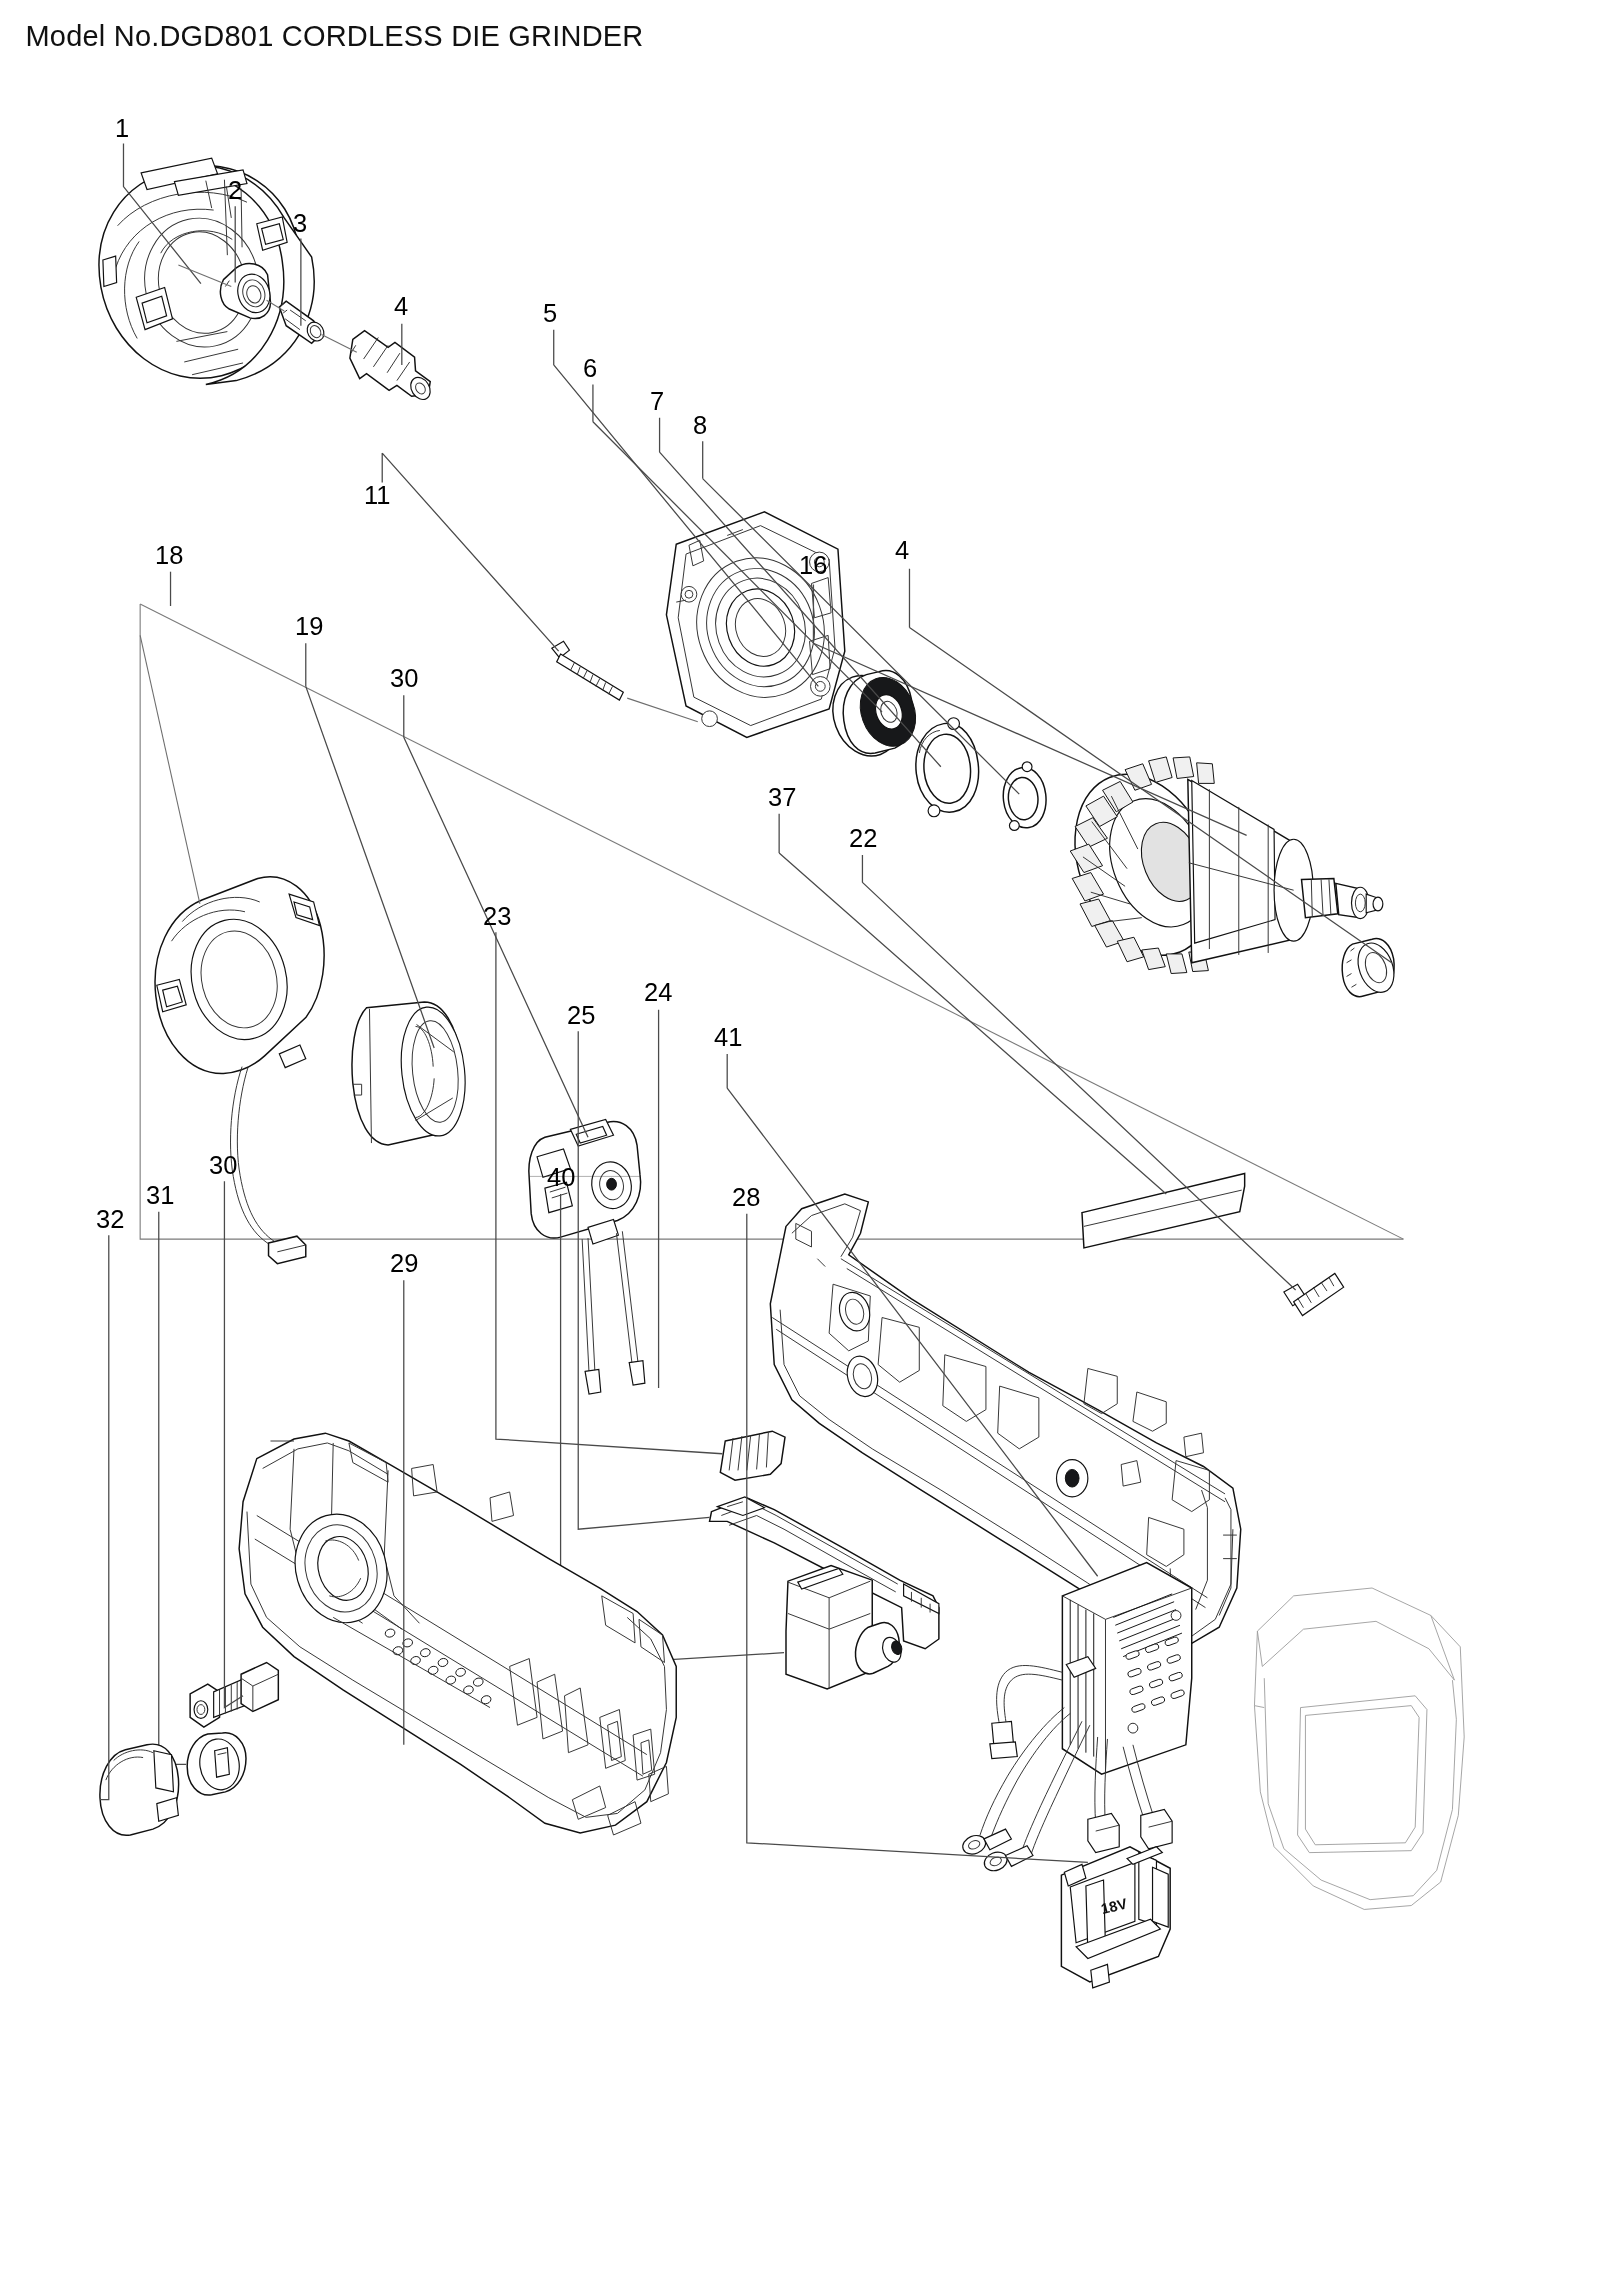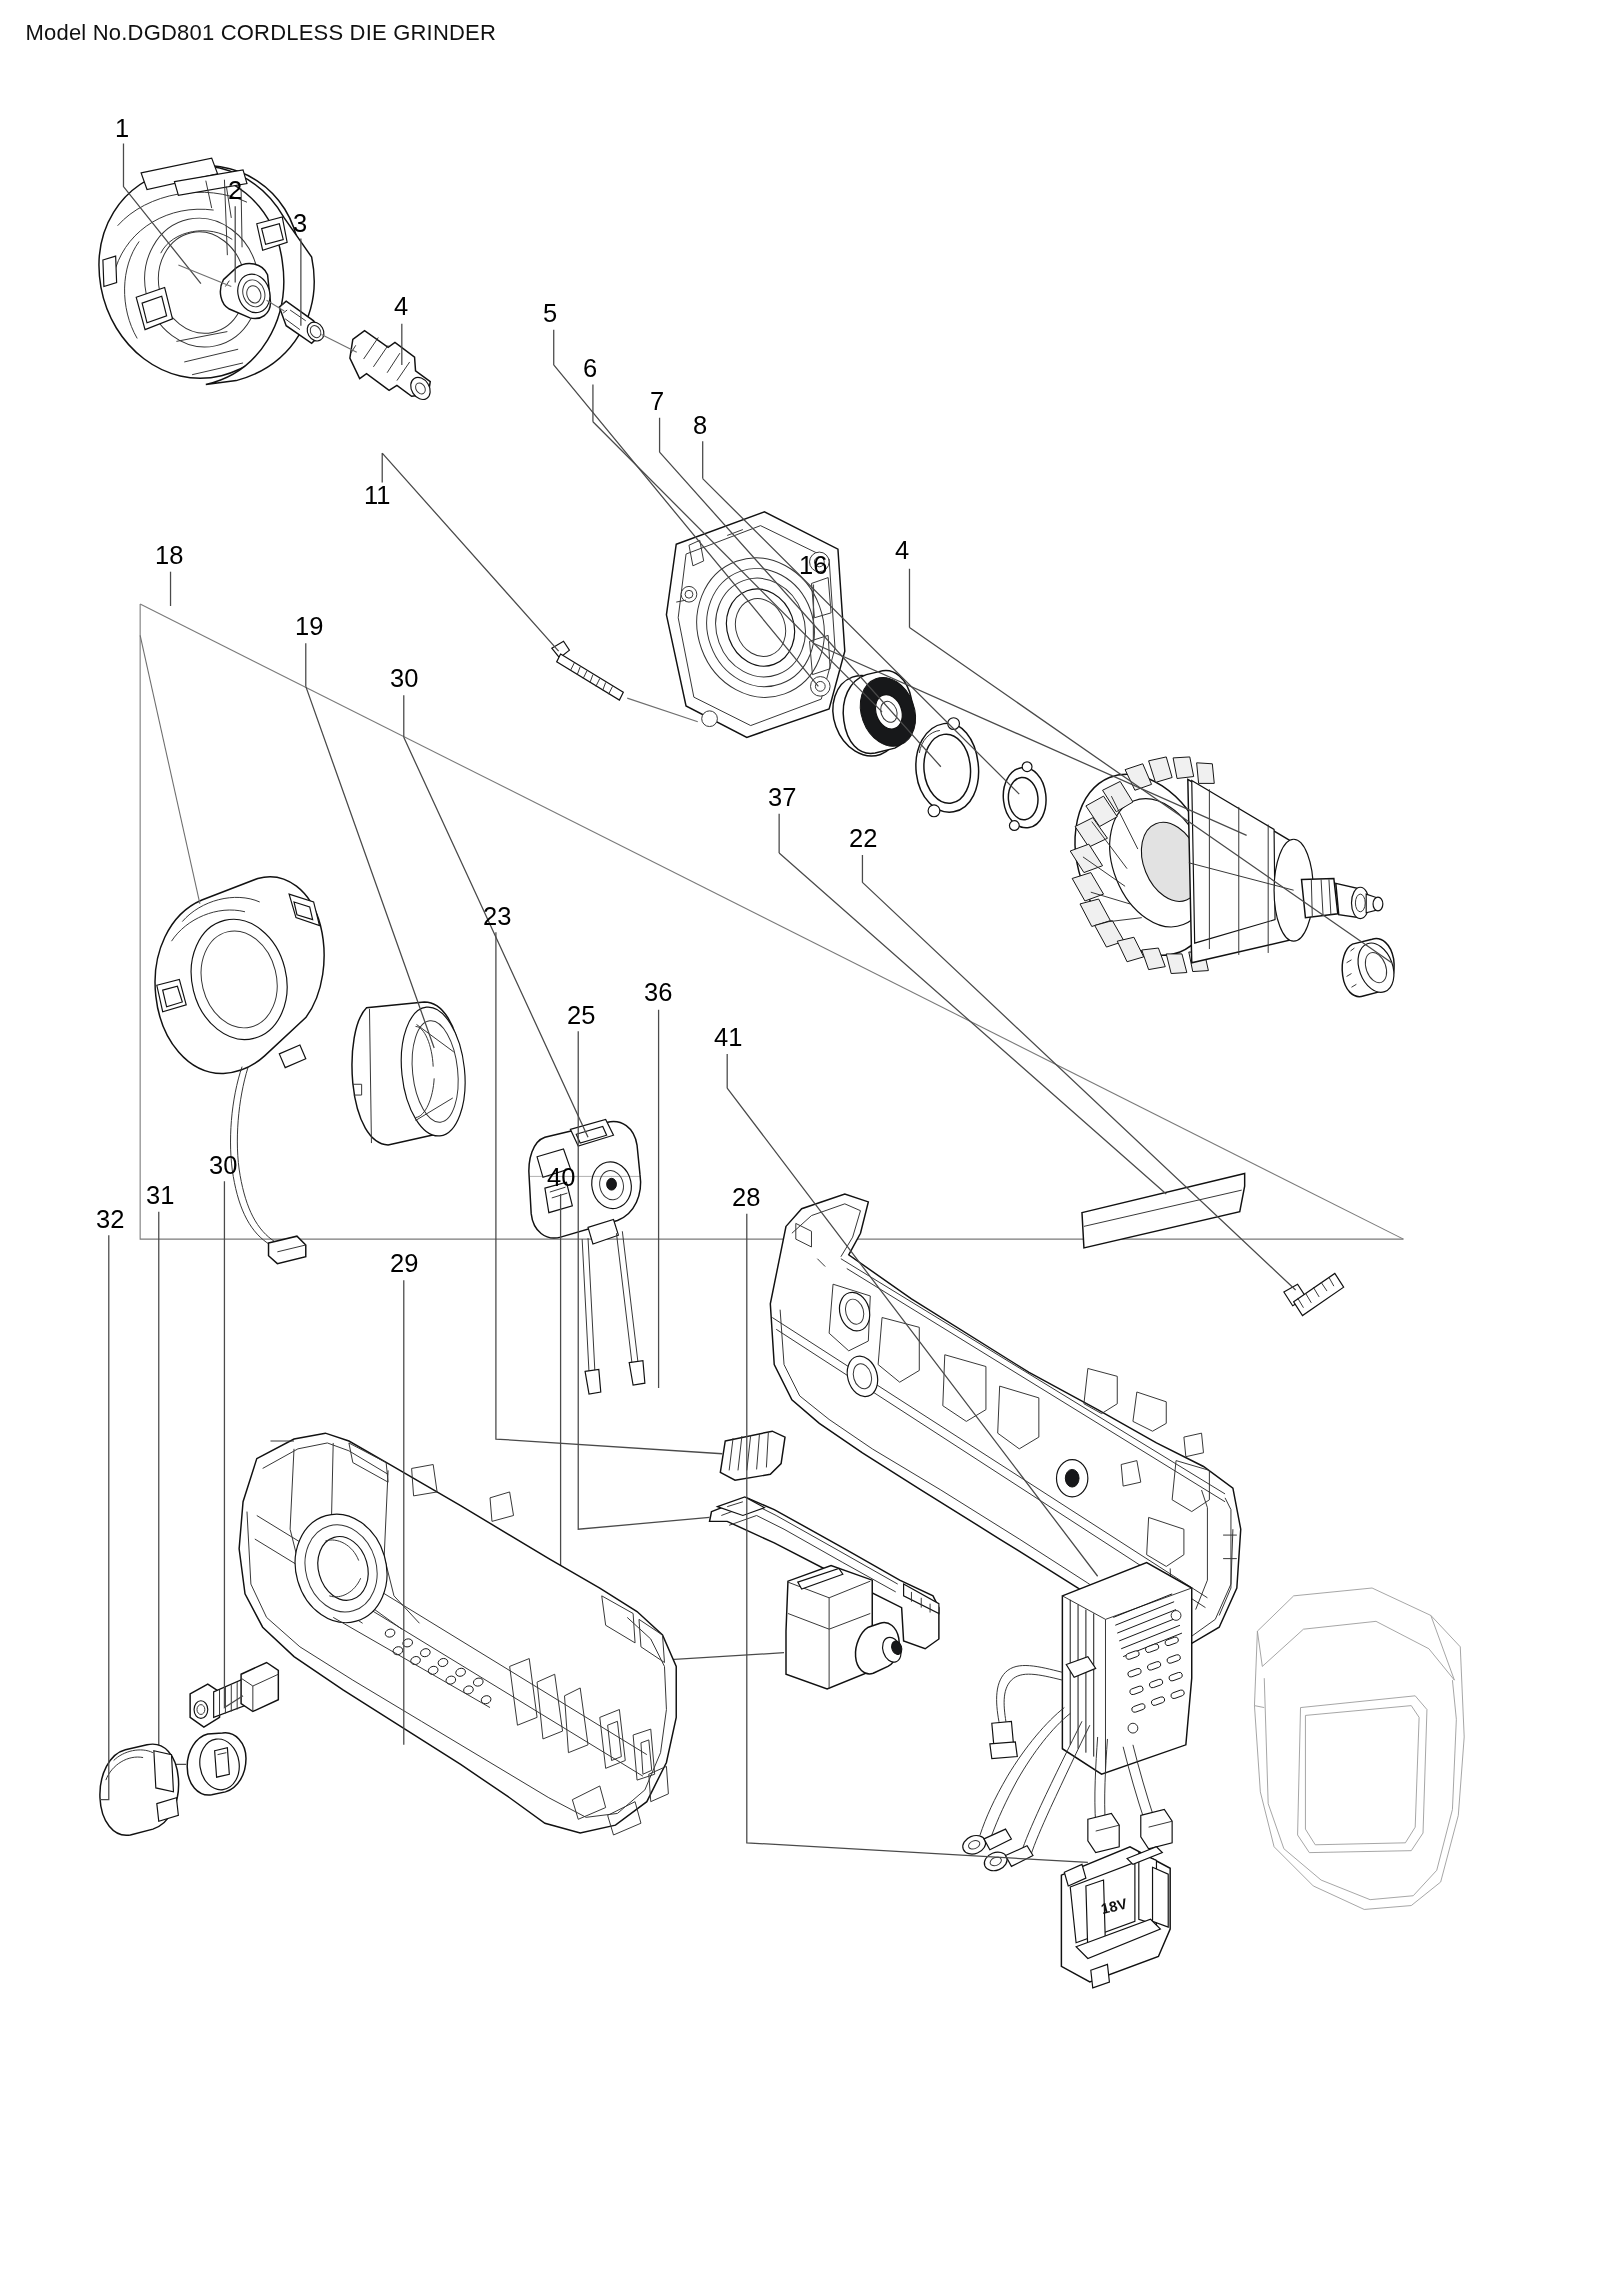--- a/index.html
+++ b/index.html
@@ -5,21 +5,21 @@
 <style>
   html,body{margin:0;padding:0;background:#ffffff;}
   body{
     width:1621px;height:2293px;
     font-family:"Liberation Sans","DejaVu Sans",sans-serif;
     color:#000;overflow:hidden;position:relative;
   }
   #sheet{position:relative;width:1621px;height:2293px;background:#fff;}
   #title{
     position:absolute;left:25.5px;top:19.6px;
-    font-size:22px;letter-spacing:0.2px;white-space:nowrap;color:#111;
+    font-size:29px;letter-spacing:0.2px;white-space:nowrap;color:#111;
     font-weight:400;
   }
   
   .cal{
     position:absolute;font-size:25.5px;line-height:1;color:#000;
     font-family:"Liberation Sans","DejaVu Sans",sans-serif;
     white-space:nowrap;
   }
   
   svg.layer{position:absolute;left:0;top:0;width:1621px;height:2293px;overflow:visible;}
@@ -618,21 +618,21 @@
   <div class="cal" style="left:693px;top:413px">8</div>
   <div class="cal" style="left:364px;top:483px">11</div>
   <div class="cal" style="left:799px;top:553px">16</div>
   <div class="cal" style="left:895px;top:538px">4</div>
   <div class="cal" style="left:155px;top:543px">18</div>
   <div class="cal" style="left:295px;top:614px">19</div>
   <div class="cal" style="left:390px;top:666px">30</div>
   <div class="cal" style="left:768px;top:785px">37</div>
   <div class="cal" style="left:849px;top:826px">22</div>
   <div class="cal" style="left:483px;top:904px">23</div>
-  <div class="cal" style="left:644px;top:980px">36</div>
+  <div class="cal" style="left:644px;top:980px">24</div>
   <div class="cal" style="left:567px;top:1003px">25</div>
   <div class="cal" style="left:547px;top:1165px">40</div>
   <div class="cal" style="left:714px;top:1025px">41</div>
   <div class="cal" style="left:732px;top:1185px">28</div>
   <div class="cal" style="left:390px;top:1251px">29</div>
   <div class="cal" style="left:209px;top:1153px">30</div>
   <div class="cal" style="left:146px;top:1183px">31</div>
   <div class="cal" style="left:96px;top:1207px">32</div>
 
 </div>

